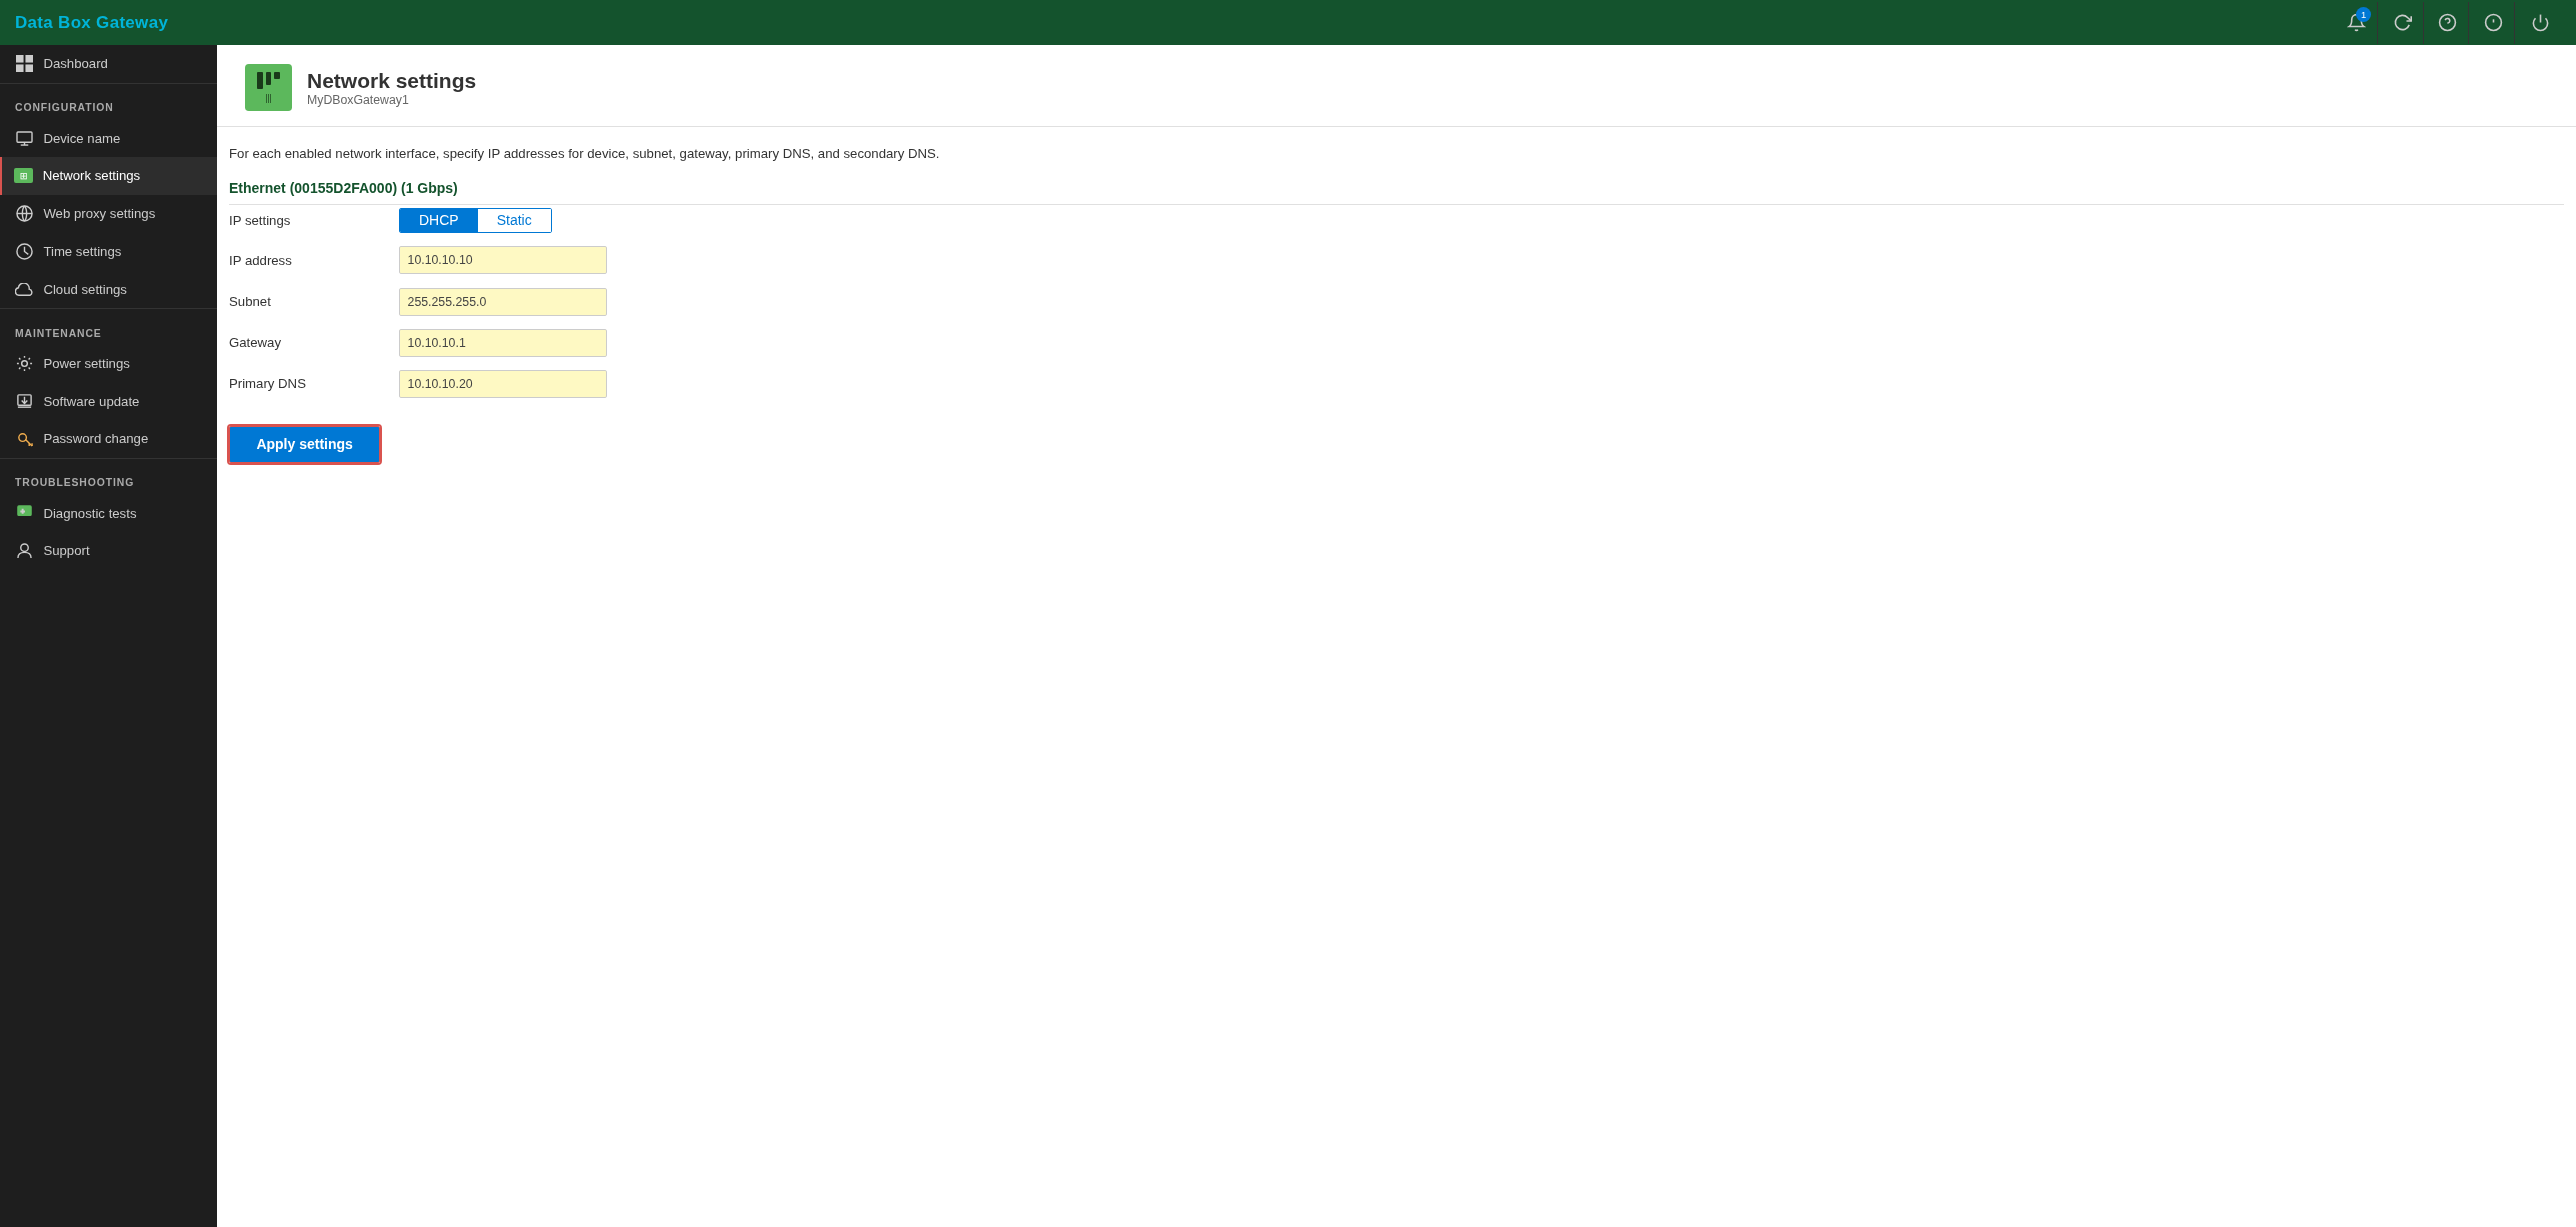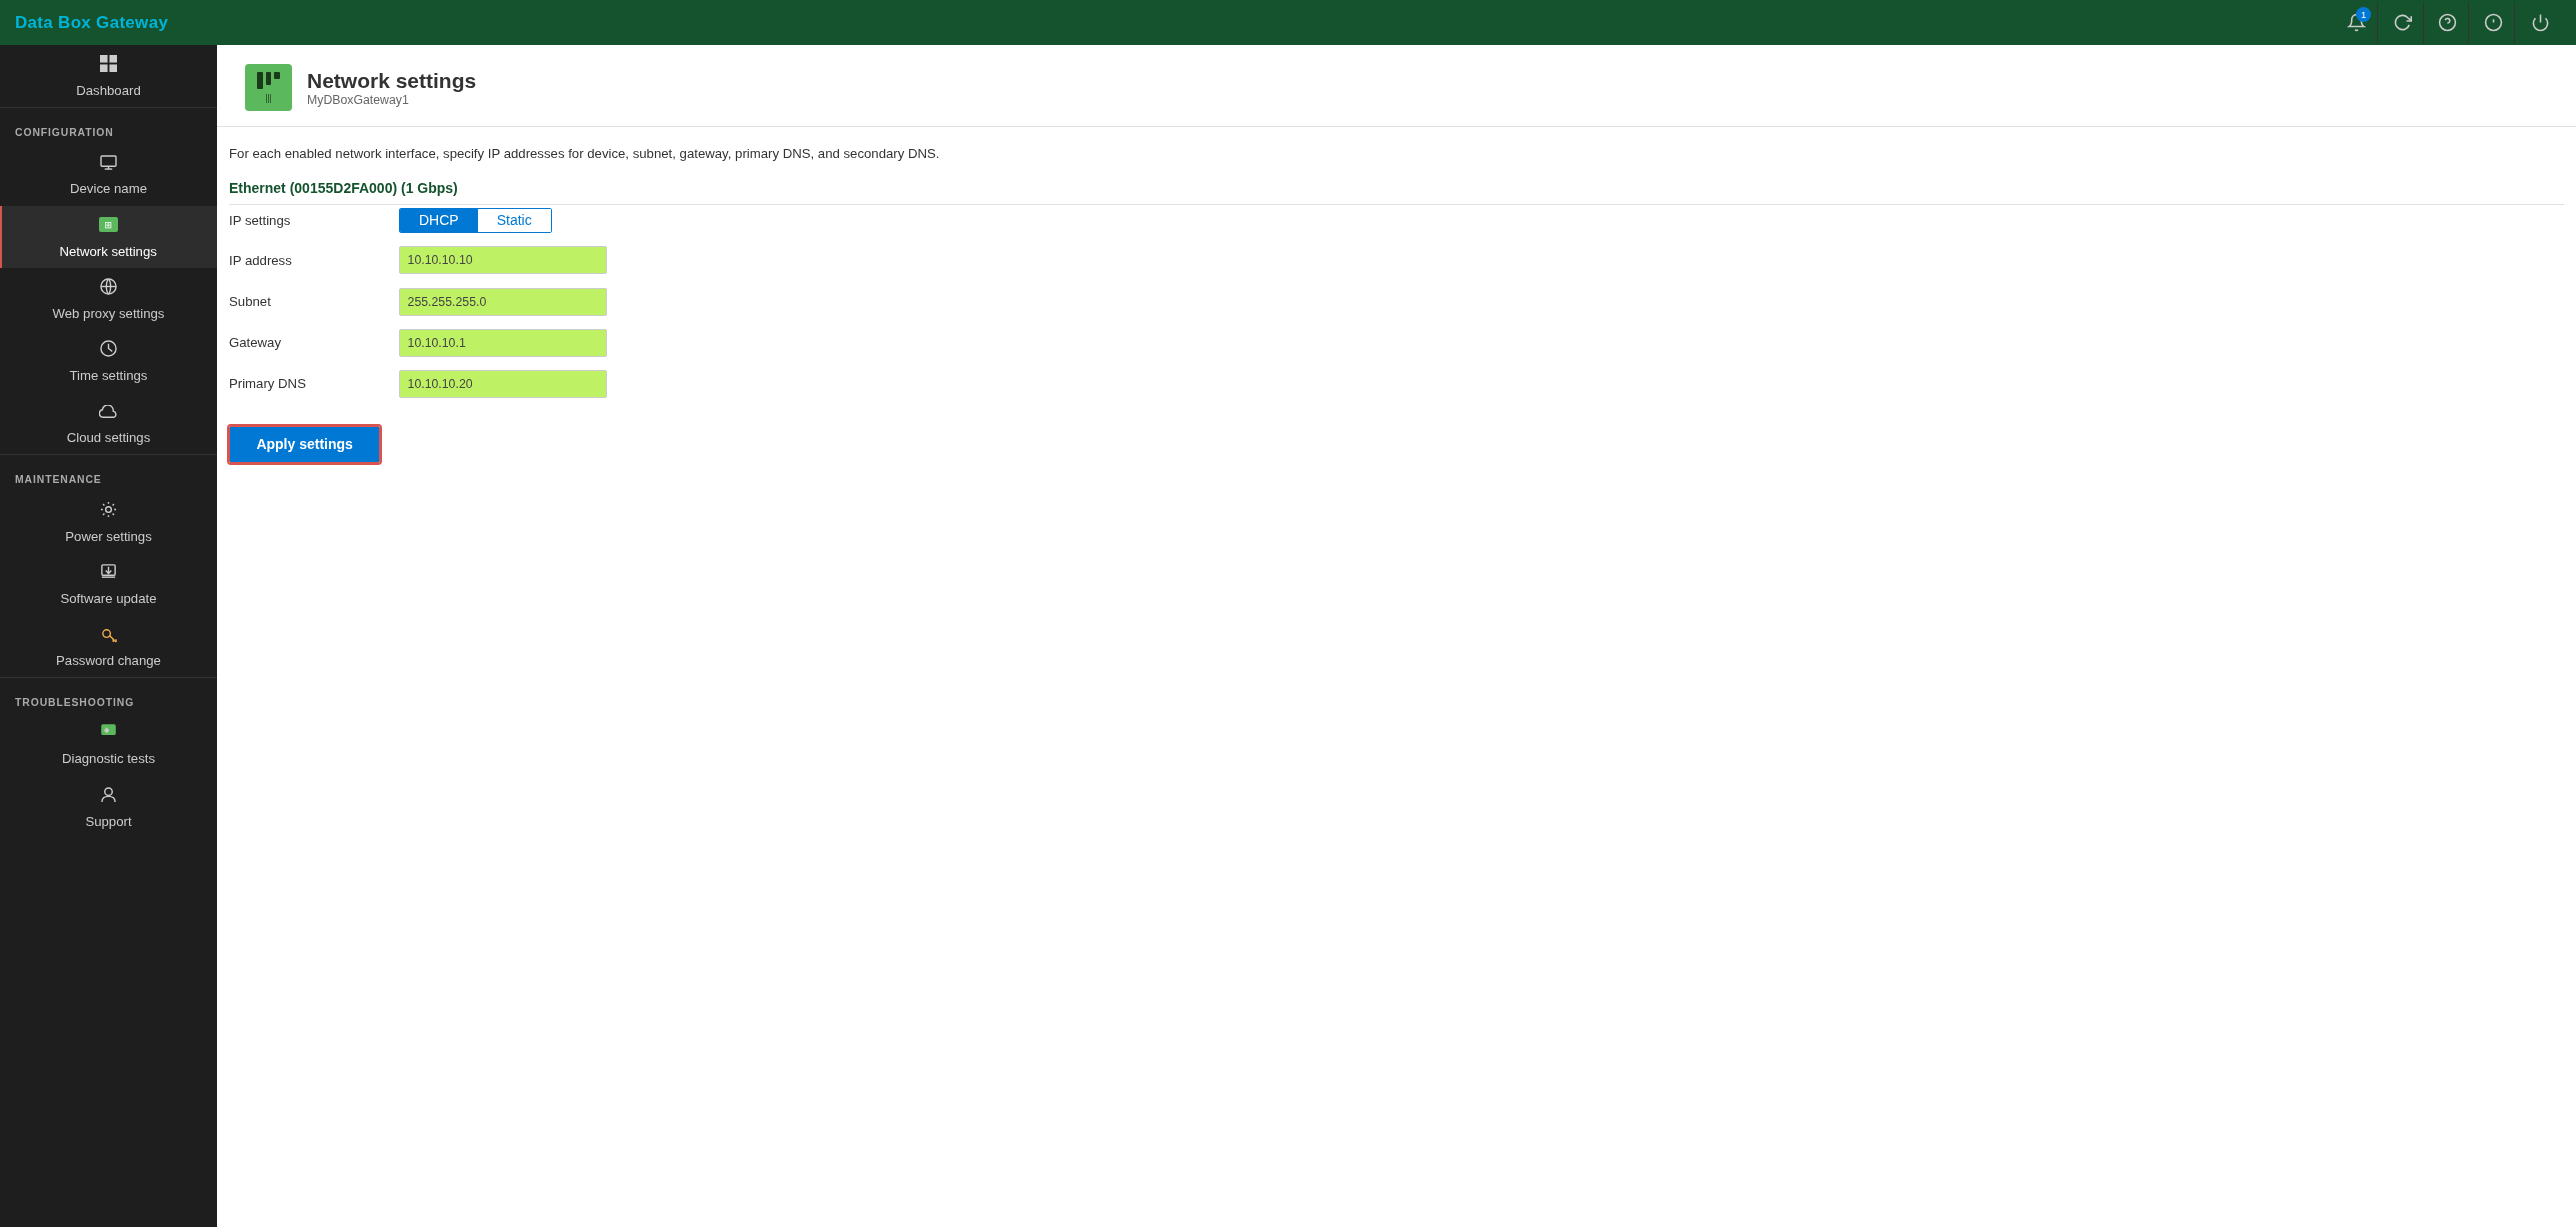--- a/index.html
+++ b/index.html
@@ -85,21 +85,20 @@
       margin: 0 0 3.8px 0;
     }
     .sidebar-item {
       display: flex;
       align-items: center;
       gap: 9.4px;
       padding: 9.4px 15px;
       cursor: pointer;
       color: #ccc;
       font-size: 13.2px;
-      flex-direction: column;
     }
     .sidebar-item.active {
       background: #2d2d2d;
       color: #fff;
       border-left: 2.8px solid #d9534f;
       padding-left: 12.3px;
     }
     .sidebar-icon {
       width: 19px;
       height: 19px;
@@ -208,21 +207,21 @@
       flex-shrink: 0;
       font-size: 13.2px;
       color: #333;
     }
     .form-control {
       flex: 1;
       max-width: 208px;
       height: 28px;
       border: 0.9px solid #ccc;
       border-radius: 1.9px;
-      background: #bef264;
+      background: #fef9c3;
       padding: 0 7.6px;
       font-size: 12.3px;
       color: #444;
     }
 
     
     .toggle-group {
       display: flex;
       border: 0.9px solid #0078d4;
       border-radius: 1.9px;

